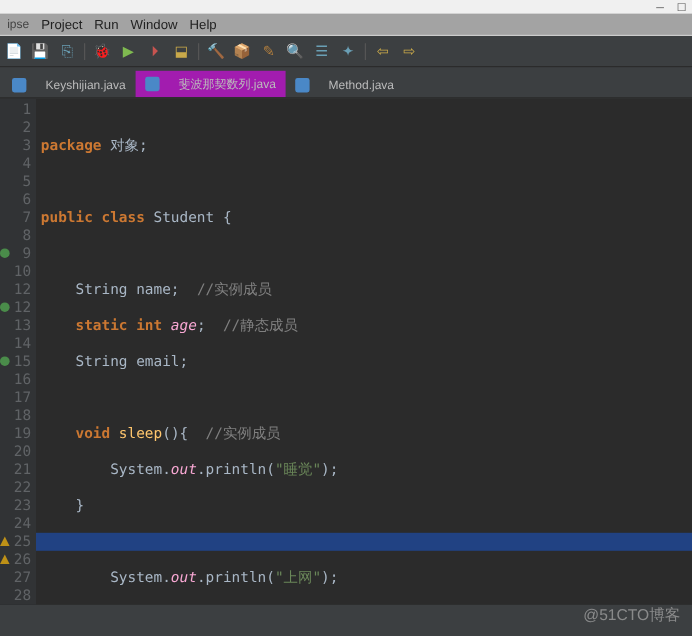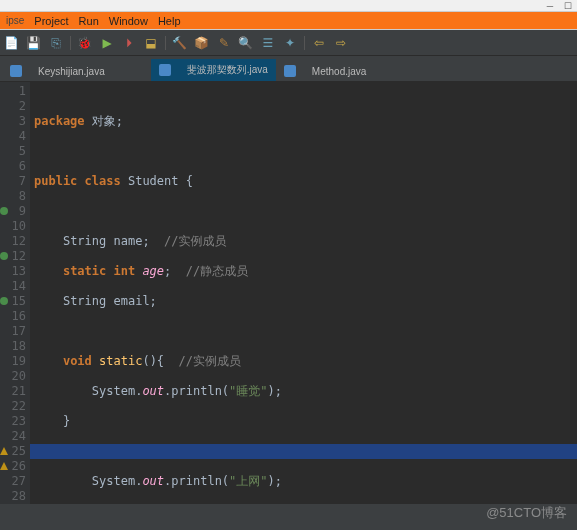--- a/index.html
+++ b/index.html
@@ -1,28 +1,28 @@
 <!DOCTYPE html>
 <html><head>
 <meta charset="utf-8">
 <style>
 * { margin: 0; padding: 0; box-sizing: border-box; }
 body { width: 577px; height: 530px; background: #3c3f41; font-family: "Segoe UI", Arial, sans-serif; font-size: 11px; color: #bbbbbb; overflow: hidden; position: relative; }
 .win-top { height: 12px; background: #f0f0f0; border-bottom: 1px solid #ccc; display: flex; justify-content: flex-end; align-items: center; padding: 0 4px; gap: 8px; }
 .win-btn { width: 10px; height: 8px; display: inline-flex; align-items: center; justify-content: center; font-size: 9px; color: #555; }
-.menu-bar { height: 18px; background: #f97316; display: flex; align-items: center; padding: 0 6px; gap: 10px; font-size: 11px; color: #222; border-bottom: 1px solid #ccc; }
+.menu-bar { height: 18px; background: #a3a3a3; display: flex; align-items: center; padding: 0 6px; gap: 10px; font-size: 11px; color: #222; border-bottom: 1px solid #ccc; }
 .menu-item { cursor: pointer; }
 .toolbar { height: 26px; background: #3c3f41; display: flex; align-items: center; padding: 0 4px; gap: 6px; border-bottom: 1px solid #2b2b2b; }
 .tool-icon { width: 16px; height: 16px; display: inline-flex; align-items: center; justify-content: center; font-size: 12px; }
 .tool-sep { width: 1px; height: 14px; background: #555; }
 .split { display: flex; height: 448px; }
 .editor-pane { flex: 1; background: #2b2b2b; display: flex; flex-direction: column; }
 .tab-bar { height: 26px; background: #3c3f41; display: flex; align-items: flex-end; padding: 0 2px; overflow: hidden; border-bottom: 1px solid #2b2b2b; }
 .tab { display: flex; align-items: center; padding: 4px 8px; font-size: 10px; color: #bbb; gap: 16px; white-space: nowrap; }
-.tab.active { background: #0c4a6e; margin-left: 38px; }
+.tab.active { background: #a21caf; }
 .file-icon { width: 12px; height: 12px; background: #4a88c7; border-radius: 2px; display: inline-block; }
 .code-area { flex: 1; display: flex; font-family: Consolas, monospace; font-size: 12px; line-height: 15px; overflow: hidden; }
 .gutter { width: 30px; background: #313335; text-align: right; padding: 2px 4px 2px 0; color: #606366; }
 .gutter div { height: 15px; position: relative; }
 .gutter .mark { position: absolute; left: 0; top: 3px; width: 8px; height: 8px; border-radius: 50%; background: #4a8c4a; }
 .gutter .warn { position: absolute; left: 0; top: 3px; width: 0; height: 0; border-left: 4px solid transparent; border-right: 4px solid transparent; border-bottom: 8px solid #be9117; }
 .code { flex: 1; padding: 2px 0 2px 4px; white-space: pre; color: #a9b7c6; position: relative; }
 .code div { height: 15px; }
 .hl-line { background: #214283; position: absolute; left: 0; right: 0; height: 15px; }
 .kw { color: #cc7832; font-weight: bold; }
@@ -123,21 +123,21 @@
       <div class="code">
 <div class="hl-line" style="top:362px"></div>
 <div><span class="kw">package</span> 对象;</div>
 <div></div>
 <div><span class="kw">public class</span> <span class="cls">Student</span> {</div>
 <div></div>
 <div>    <span class="typ">String</span> name;  <span class="cmt">//实例成员</span></div>
 <div>    <span class="kw">static int</span> <span class="stat">age</span>;  <span class="cmt">//静态成员</span></div>
 <div>    <span class="typ">String</span> email;</div>
 <div></div>
-<div>    <span class="kw">void</span> <span class="mth">static</span>(){  <span class="cmt">//实例成员</span></div>
+<div>    <span class="kw">void</span> <span class="mth">sleep</span>(){  <span class="cmt">//实例成员</span></div>
 <div>        System.<span class="stat">out</span>.println(<span class="str">"睡觉"</span>);</div>
 <div>    }</div>
 <div>    <span class="kw">static void</span> <span class="mth">internet</span>(){  <span class="cmt">//静态成员</span></div>
 <div>        System.<span class="stat">out</span>.println(<span class="str">"上网"</span>);</div>
 
 
 
 
 
 

